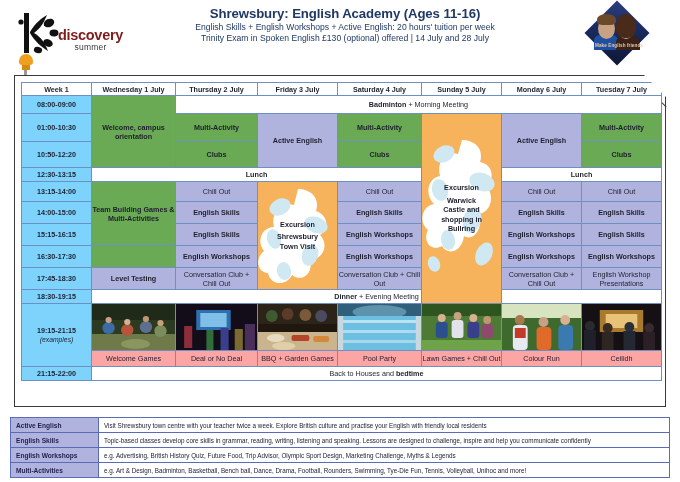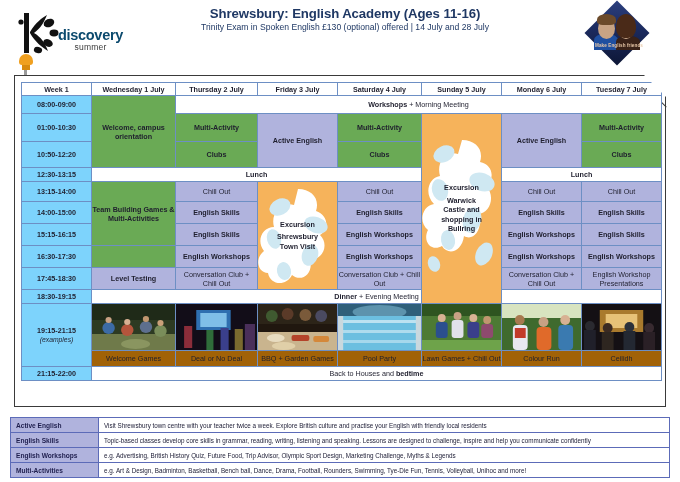--- a/index.html
+++ b/index.html
@@ -9,21 +9,21 @@
     font-family: "Liberation Sans", sans-serif;
     overflow: hidden;
   }
   #root { position: relative; width: 680px; height: 482px; }
 
   
   .header { position: absolute; left: 0; top: 0; width: 680px; height: 80px; }
   .logo-wrap { position: absolute; left: 14px; top: 10px; width: 125px; height: 58px; }
   .logo-mark { position: absolute; left: 0; top: 0; width: 46px; height: 46px; }
   .logo-text { position: absolute; left: 44px; top: 18px; }
-  .logo-text .l1 { font-size: 14.5px; font-weight: bold; color: #0c4a6e; letter-spacing: -0.3px; line-height: 14px; }
+  .logo-text .l1 { font-size: 14.5px; font-weight: bold; color: #7f1d1d; letter-spacing: -0.3px; line-height: 14px; }
   .logo-text .l2 { font-size: 8.5px; color: #3a3a3a; text-align: center; letter-spacing: 0.2px; line-height: 10px; }
 
   .title-block { position: absolute; left: 130px; top: 6px; width: 430px; text-align: center; color: #1f3864; }
   .t-main { font-size: 13.2px; font-weight: bold; letter-spacing: -0.1px; line-height: 16px; }
   .t-sub { font-size: 10.6px; font-weight: bold; line-height: 14px; margin-top: 1px; }
   .t-sub .small { font-size: 7.3px; font-weight: bold; }
   .t-line { font-size: 8.6px; line-height: 11.4px; }
 
   .badge { position: absolute; left: 588px; top: 6px; width: 62px; height: 62px; }
   .badge .diamond {
@@ -75,21 +75,21 @@
     border: 1px solid #6d8fc4;
     font-size: 7.2px; text-align: center; vertical-align: middle;
     color: #1f1f2e; padding: 0; line-height: 9px;
   }
   th.hcell { font-size: 7.5px; font-weight: bold; height: 13px; background: #ffffff; }
   td.time { font-size: 7.3px; font-weight: bold; background: #7dd3fc; white-space: nowrap; }
   td.time .ex { font-weight: normal; font-style: italic; font-size: 6.8px; display: block; }
 
   td.white { background: #ffffff; }
   td.green { background: #6aaa55; font-weight: bold; }
-  td.green-soft { background: #a16207; }
+  td.green-soft { background: #fca5a5; }
   td.purple { background: #b0b3dd; font-weight: bold; }
   td.purple-light { background: #b0b3dd; font-weight: normal; }
   td.orange { background: #f6b35b; font-weight: bold; position: relative; }
   td.imgrow { padding: 0; background: #000; height: 46px; }
 
   .splat { position: absolute; inset: 0; overflow: hidden; }
   .splat svg { position: absolute; left: 50%; top: 50%; transform: translate(-50%,-50%); }
   .splat-label { position: relative; z-index: 2; font-size: 7.2px; font-weight: bold; line-height: 9.5px; padding: 0 16px; }
   .splat-label .sub { font-weight: bold; }
 
@@ -127,20 +127,21 @@
         <circle cx="7" cy="12" r="2.6" fill="#111"></circle>
       </svg>
       <div class="logo-text">
         <div class="l1">discovery</div>
         <div class="l2">summer</div>
       </div>
     </div>
 
     <div class="title-block">
       <div class="t-main">Shrewsbury: English Academy (Ages 11-16)</div>
+      <div class="t-line">English Skills + English Workshops + Active English: 20 hours' tuition per week</div>
       <div class="t-line">Trinity Exam in Spoken English £130 (optional) offered | 14 July and 28 July</div>
     </div>
 
     <div class="badge">
       <div class="diamond"></div>
       <div class="faces">
         <div class="f ba"></div>
           <div class="f bb"></div>
         <div class="f fa"></div>
           <div class="f fb"></div>
@@ -182,21 +183,21 @@
         <th class="hcell">Saturday 4 July</th>
         <th class="hcell">Sunday 5 July</th>
         <th class="hcell">Monday 6 July</th>
         <th class="hcell">Tuesday 7 July</th>
       </tr>
 
       <tr>
         <td class="time" style="height:18px">08:00-09:00</td>
         <td class="green" rowspan="3">Welcome, campus orientation</td>
         <td class="white" colspan="6">
-          <b>Workshops</b><span> + Morning Meeting</span>
+          <b>Badminton</b><span> + Morning Meeting</span>
         </td>
       </tr>
 
       <tr>
         <td class="time" style="height:28px">01:00-10:30</td>
         <td class="green">Multi-Activity</td>
         <td class="purple" rowspan="2">Active English</td>
         <td class="green">Multi-Activity</td>
         <td class="orange" rowspan="9">
           <div class="splat">

